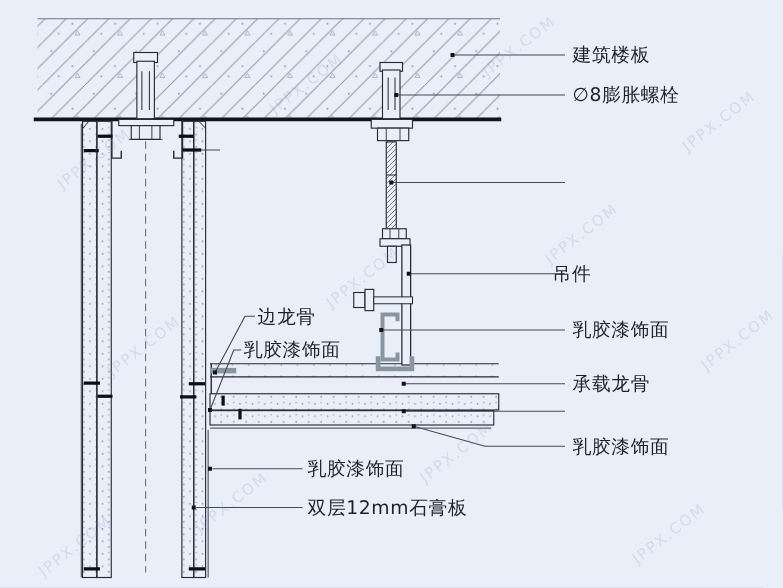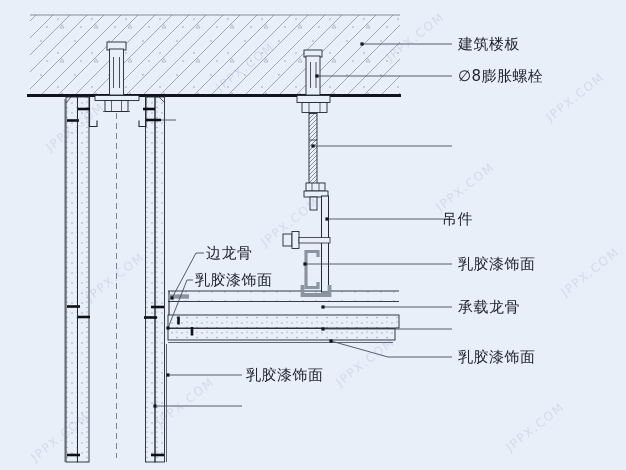--- a/index.html
+++ b/index.html
@@ -187,14 +187,15 @@
   <div class="lbl" style="left:458px;top:35px">建筑楼板</div>
   <div class="lbl" style="left:458px;top:67px">∅8膨胀螺栓</div>
   <div class="lbl" style="left:442px;top:210px">吊件</div>
   <div class="lbl" style="left:458px;top:255px">乳胶漆饰面</div>
   <div class="lbl" style="left:458px;top:298px">承载龙骨</div>
   <div class="lbl" style="left:458px;top:348px">乳胶漆饰面</div>
 
   <div class="lbl" style="left:206px;top:244px">边龙骨</div>
   <div class="lbl" style="left:195px;top:271px">乳胶漆饰面</div>
   <div class="lbl" style="left:246px;top:366px">乳胶漆饰面</div>
+  <div class="lbl" style="left:246px;top:397px">双层12mm石膏板</div>
 
 </div>
 
 </body></html>

